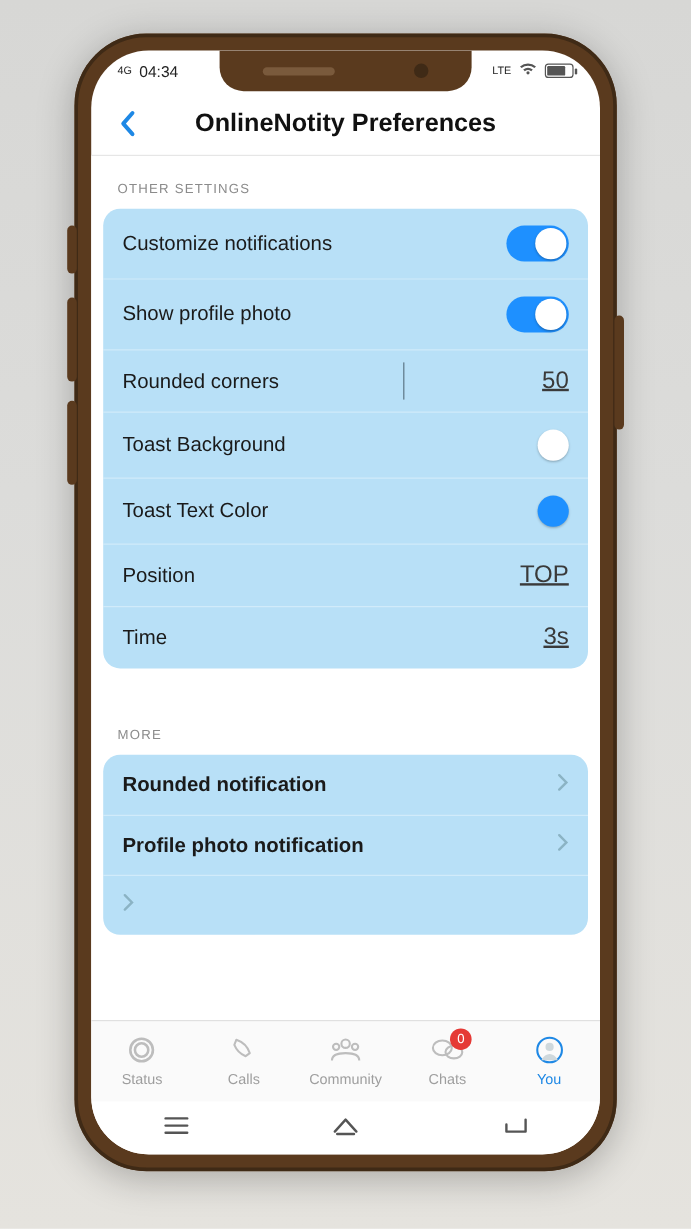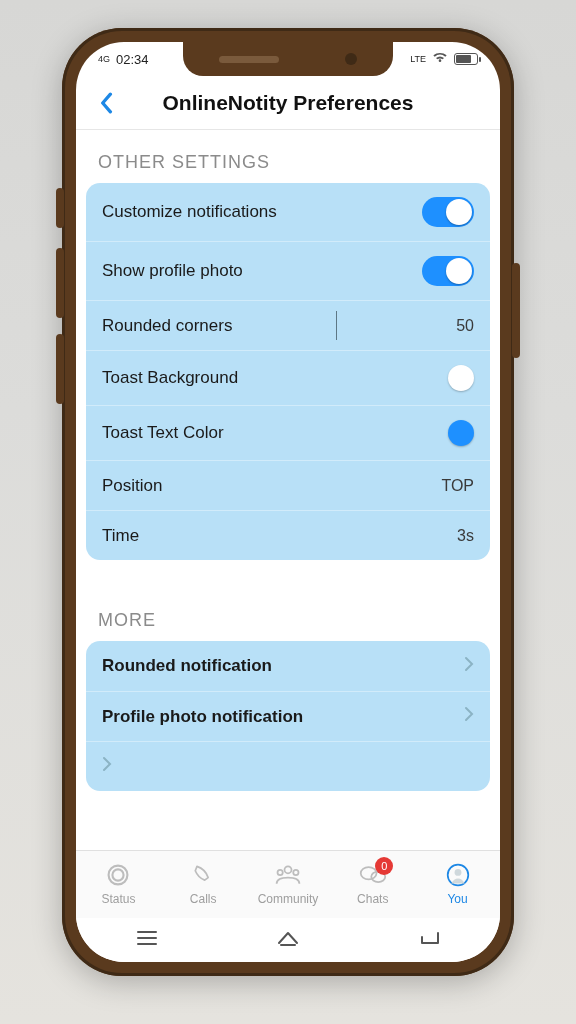--- a/index.html
+++ b/index.html
@@ -53,34 +53,34 @@
     height: 54px; display:flex; align-items:center; padding: 0 12px;
     border-bottom: 1px solid #e6e6e6;
   }
   .back { width:36px; height:36px; display:flex; align-items:center; justify-content:center; color:#1e88e5; }
   .back svg { width:14px; height:22px; }
   .title { flex:1; text-align:center; font-size:21px; color:#111; font-weight:700; margin-left:-36px; }
 
   .content { flex:1; overflow:hidden; background:#fff; padding: 0 10px; }
 
   .section-label {
-    font-size:18px; letter-spacing:1px; color:#8b8b8b; padding: 22px 12px 10px;
+    font-size:11px; letter-spacing:1px; color:#8b8b8b; padding: 22px 12px 10px;
   }
 
   .card {
     background:#b8e0f7; border-radius:14px; overflow:hidden;
   }
   .row {
     display:flex; align-items:center; justify-content:space-between;
     padding: 14px 16px; min-height:50px;
     font-size:17px; color:#1a1a1a;
   }
   .row + .row { border-top:1px solid rgba(255,255,255,0.35); }
   .row .label { }
-  .row .val { color:#3a3a3a; font-size:16px; }
+  .row .val { color:#3a3a3a; font-size:20px;text-decoration:underline; }
 
   .row.link .label { font-weight:600; }
   .chev { color:#7aa0b4; }
 
   
   .toggle { width:52px; height:30px; border-radius:15px; position:relative; }
   .toggle.on { background:#1e90ff; }
   .toggle .knob { position:absolute; top:2px; width:26px; height:26px; border-radius:50%; background:#fff; box-shadow:0 1px 2px rgba(0,0,0,0.3); }
   .toggle.on .knob { right:2px; }
 
@@ -121,21 +121,21 @@
 
   <div class="screen">
     <div class="notch">
       <div class="speaker"></div>
       <div class="cam"></div>
     </div>
 
     <div class="statusbar">
       <div class="left">
         <span class="sig">4G</span>
-        <span>02:34</span>
+        <span>04:34</span>
       </div>
       <div class="right">
         <span class="sig">LTE</span>
         <span>
           <svg viewBox="0 0 24 16" width="16" height="12">
               <path d="M12 14a2 2 0 100-4 2 2 0 000 4zm-6-6a10 10 0 0112 0l-2 2a7 7 0 00-8 0zM2 4a16 16 0 0120 0l-2 2a13 13 0 00-16 0z" fill="#555"></path>
             </svg>
         </span>
         <span class="bat">
             <span class="fill"></span>

